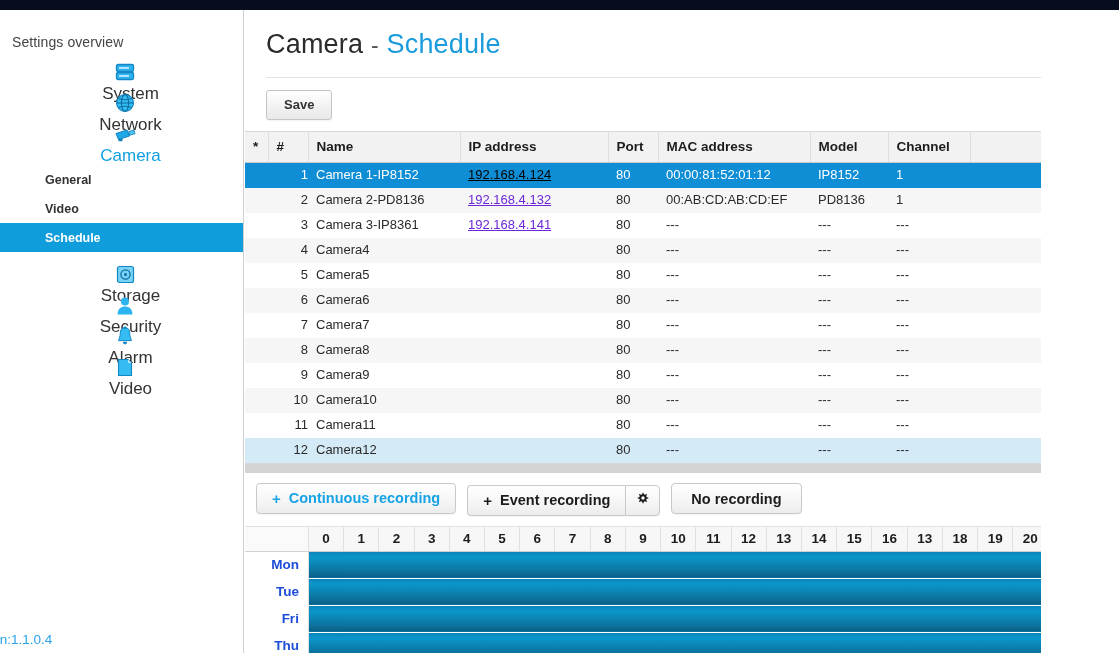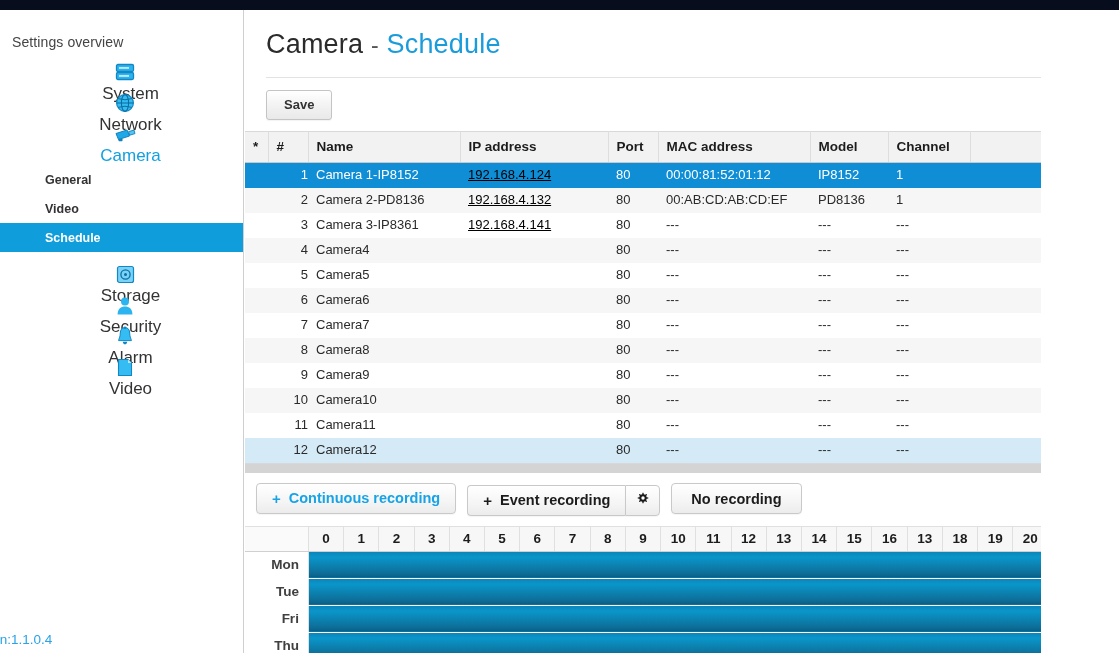--- a/index.html
+++ b/index.html
@@ -131,21 +131,21 @@
     border: none;
     white-space: nowrap;
     overflow: hidden;
   }
   tr.r-odd td { background: #ffffff; }
   tr.r-even td { background: #f6f6f6; }
   tr.r-selected td { background: #0f8ed6 !important; color: #ffffff; }
   tr.r-last td { background: #d5eaf7 !important; }
   td.num { text-align: right; padding-right: 9px; padding-left: 0; }
   td.ip a {
-    color: #000000;
+    color: #6d28d9;
     text-decoration: underline;
     cursor: pointer;
   }
   tr.r-selected td.ip a { color: #000000; }
   .tbl-bottom-rule { border-top: 1px solid #d8d8d8; width: 874px; }
 
   
   .band { background: #d4d4d4; height: 9px; width: 874px; }
 
   
@@ -184,21 +184,21 @@
     font-size: 13.5px; font-weight: bold;
     color: #1c1c1c;
     height: 25px;
     text-align: center;
     padding: 0;
   }
   table.grid thead th.daycol { border-right: 1px solid #e0e0e0; background: #fafafa; }
   table.grid td.daylabel {
     background: #ffffff;
     font-size: 13.5px; font-weight: bold;
-    color: #404040;
+    color: #1d4ed8;
     text-align: right;
     padding-right: 9px;
     height: 27px;
     border-right: 1px solid #e0e0e0;
     border-bottom: 1px solid #ffffff;
   }
   table.grid td.slot {
     height: 27px;
     padding: 0;
     background: linear-gradient(to bottom, #0c83b8 0%, #0a96ca 22%, #0d6f99 82%, #0a5d83 100%);

